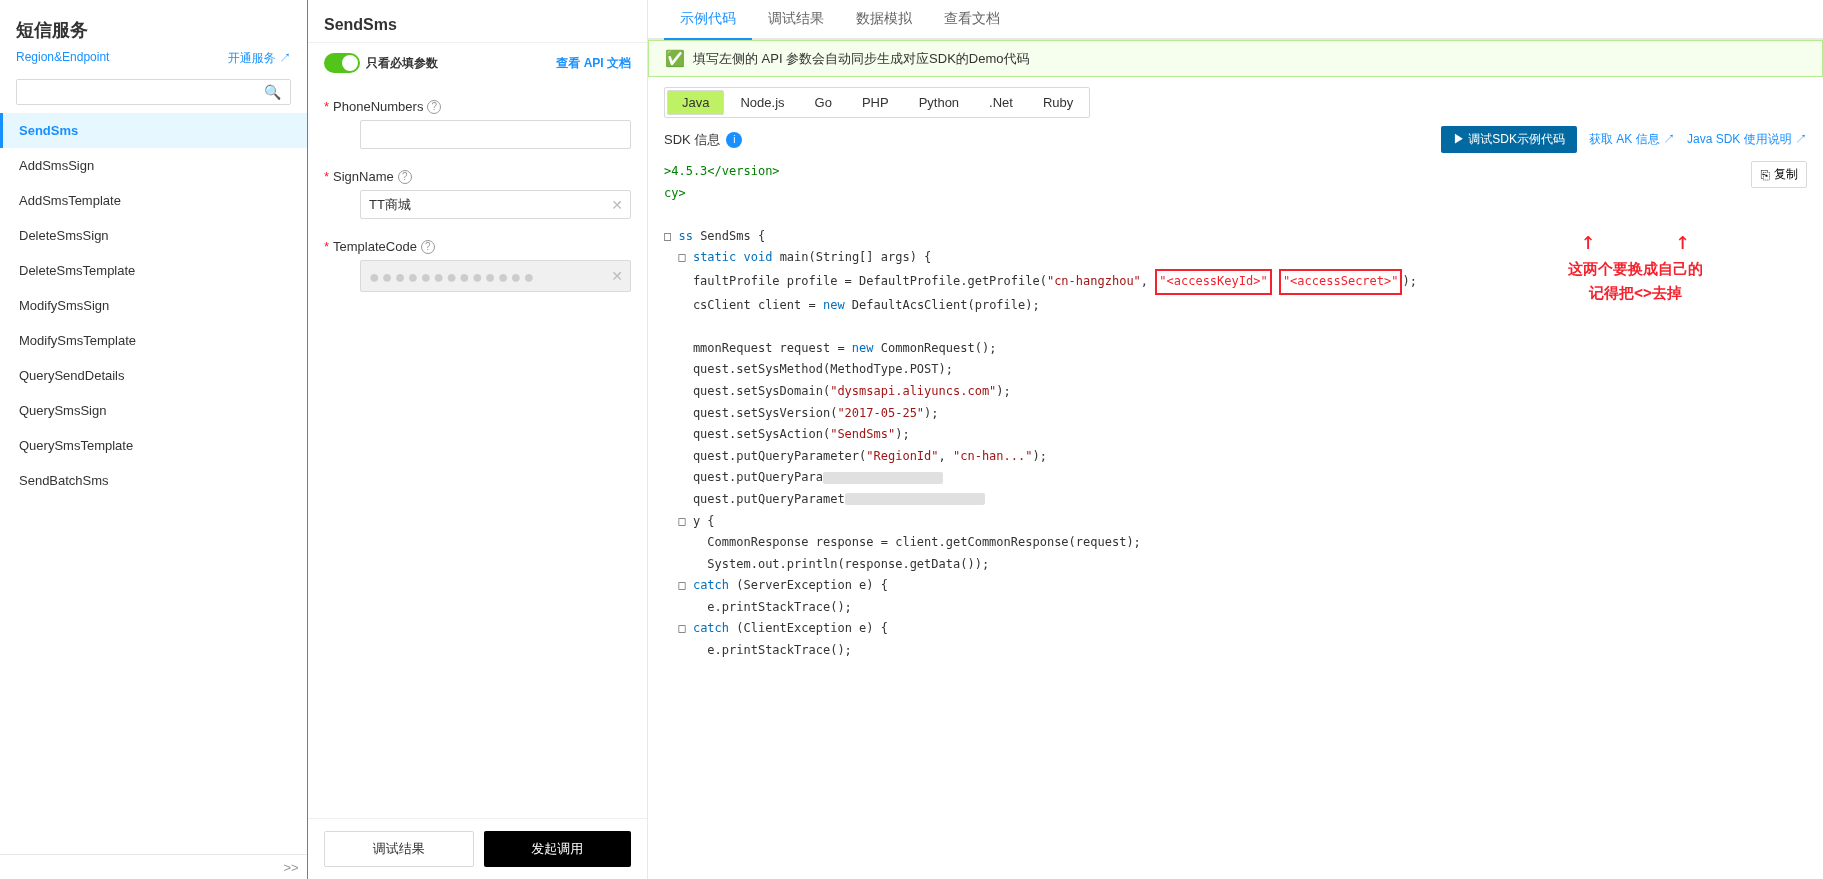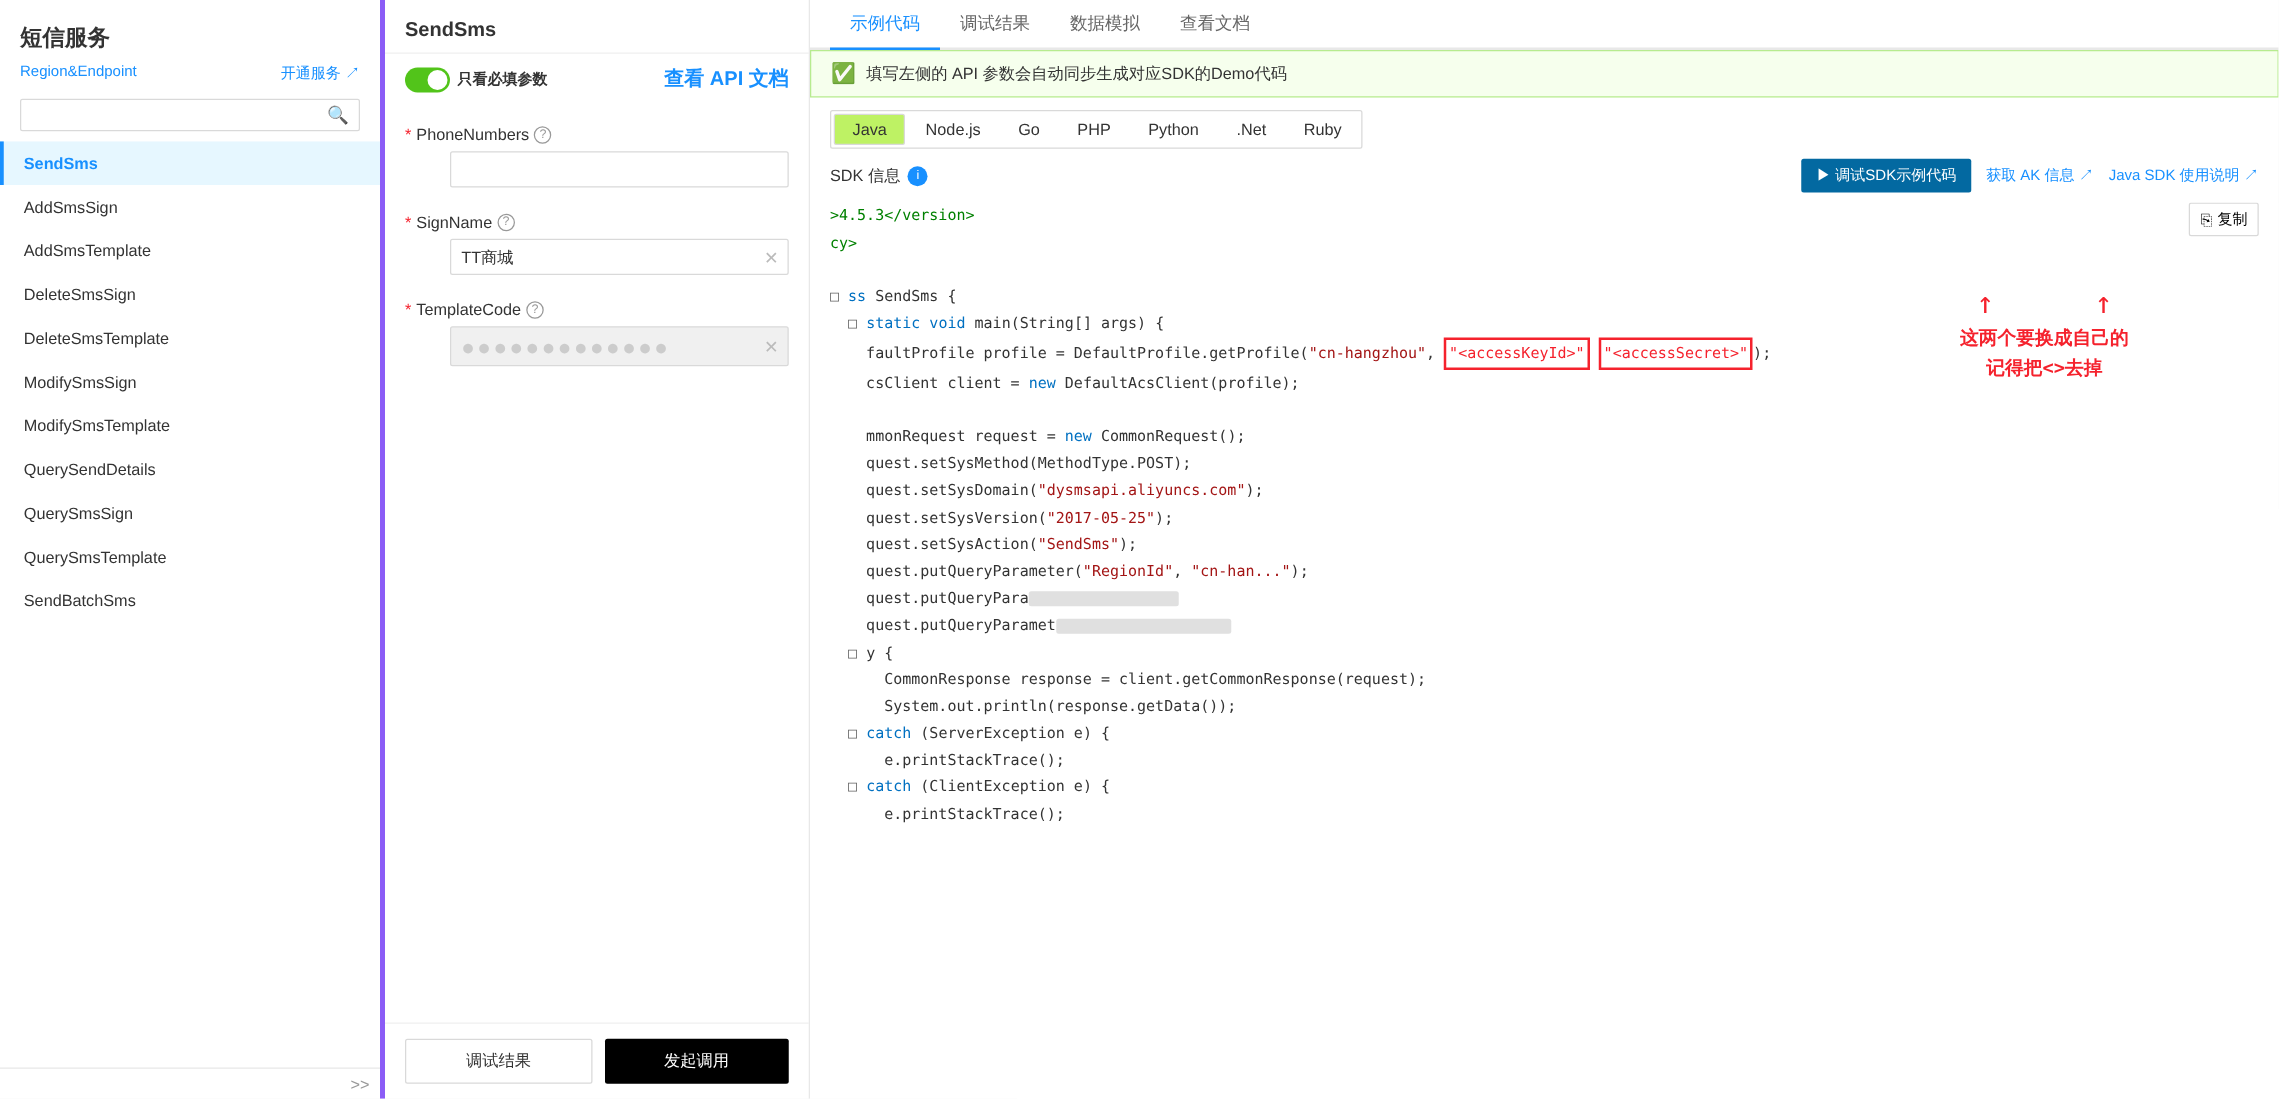--- a/index.html
+++ b/index.html
@@ -1,19 +1,19 @@
 <!DOCTYPE html>
 <html><head>
   <meta charset="utf-8">
   <style>
     * { box-sizing: border-box; margin: 0; padding: 0; }
     body { font-family: 'PingFang SC', 'Microsoft YaHei', sans-serif; font-size: 13px; display: flex; height: 879px; overflow: hidden; background: #f5f5f5; }
 
     
-    .sidebar { width: 308px; min-width: 308px; background: #fff; border-right: 4px solid #8b5cf6; display: flex; flex-direction: column; }
+    .sidebar { width: 308px; min-width: 308px; background: #fff; border-right: 1px solid #8b5cf6; display: flex; flex-direction: column; }
     .sidebar-title { padding: 18px 16px 8px; font-size: 18px; font-weight: 600; color: #333; }
     .sidebar-links { display: flex; justify-content: space-between; padding: 0 16px 8px; }
     .sidebar-link { color: #1890ff; font-size: 12px; cursor: pointer; text-decoration: none; }
     .sidebar-search { display: flex; align-items: center; margin: 4px 16px 8px; border: 1px solid #d9d9d9; border-radius: 2px; padding: 4px 8px; background: #fff; }
     .sidebar-search input { border: none; outline: none; flex: 1; font-size: 13px; }
     .sidebar-search-icon { color: #999; font-size: 14px; }
     .sidebar-nav { flex: 1; overflow-y: auto; }
     .sidebar-nav-item { padding: 10px 16px; cursor: pointer; color: #333; font-size: 13px; border-left: 3px solid transparent; }
     .sidebar-nav-item.active { background: #e6f7ff; color: #1890ff; border-left: 3px solid #1890ff; font-weight: 600; }
     .sidebar-bottom { display: flex; justify-content: flex-end; padding: 4px 8px; border-top: 1px solid #e8e8e8; }
@@ -21,21 +21,21 @@
 
     
     .middle-panel { width: 340px; min-width: 340px; background: #fff; border-right: 1px solid #e8e8e8; display: flex; flex-direction: column; }
     .middle-header { padding: 16px 16px 8px; display: flex; align-items: center; justify-content: space-between; border-bottom: 1px solid #f0f0f0; }
     .middle-title { font-size: 16px; font-weight: 600; color: #333; }
     .middle-subheader { display: flex; align-items: center; justify-content: space-between; padding: 10px 16px; font-weight: bold; }
     .toggle-group { display: flex; align-items: center; gap: 6px; }
     .toggle { width: 36px; height: 20px; background: #52c41a; border-radius: 10px; position: relative; cursor: pointer; }
     .toggle::after { content: ''; position: absolute; width: 16px; height: 16px; background: #fff; border-radius: 50%; top: 2px; right: 2px; }
     .toggle-label { font-size: 12px; color: #333; }
-    .view-api-link { color: #1890ff; font-size: 16px; cursor: pointer; }
+    .view-api-link { color: #1890ff; font-size: 12px; cursor: pointer; }
     .form-body { flex: 1; overflow-y: auto; padding: 16px; }
     .form-field { margin-bottom: 20px; }
     .field-label { display: flex; align-items: center; gap: 4px; margin-bottom: 6px; font-size: 13px; color: #333; }
     .required-star { color: #f5222d; }
     .field-help { width: 14px; height: 14px; border: 1px solid #999; border-radius: 50%; display: inline-flex; align-items: center; justify-content: center; font-size: 10px; color: #999; cursor: pointer; }
     .field-input-wrapper { position: relative; display: flex; align-items: center; padding-left: 36px; }
     .field-input { width: 100%; border: 1px solid #d9d9d9; border-radius: 2px; padding: 6px 28px 6px 8px; font-size: 13px; outline: none; color: #333; }
     .field-input-clear { position: absolute; right: 8px; color: #bbb; cursor: pointer; font-size: 14px; }
     .blurred-input { background: #f0f0f0; border: 1px solid #d9d9d9; border-radius: 2px; padding: 6px 28px 6px 8px; width: 100%; height: 32px; position: relative; }
     .blurred-dots { font-size: 18px; color: #ccc; letter-spacing: 2px; line-height: 20px; }

